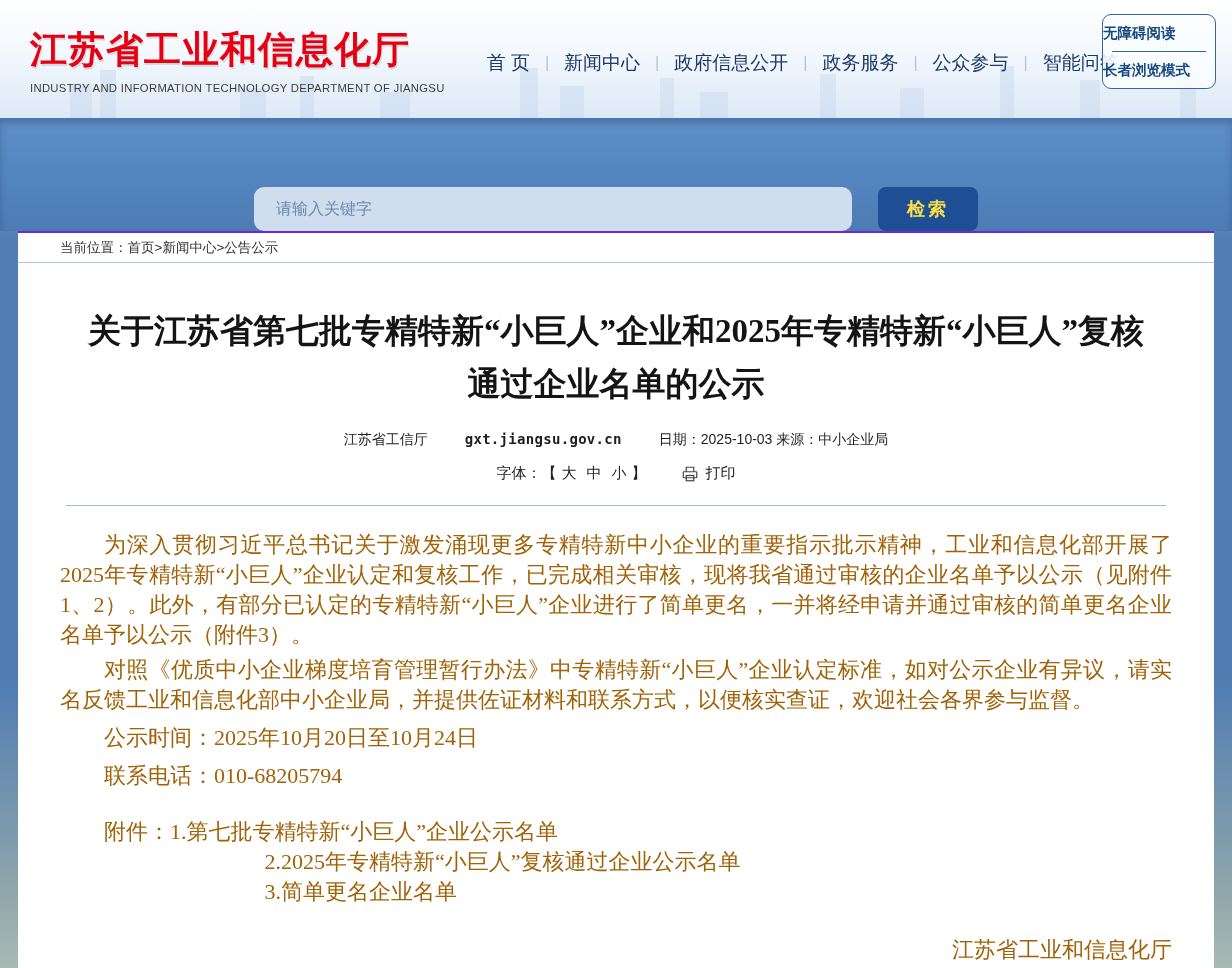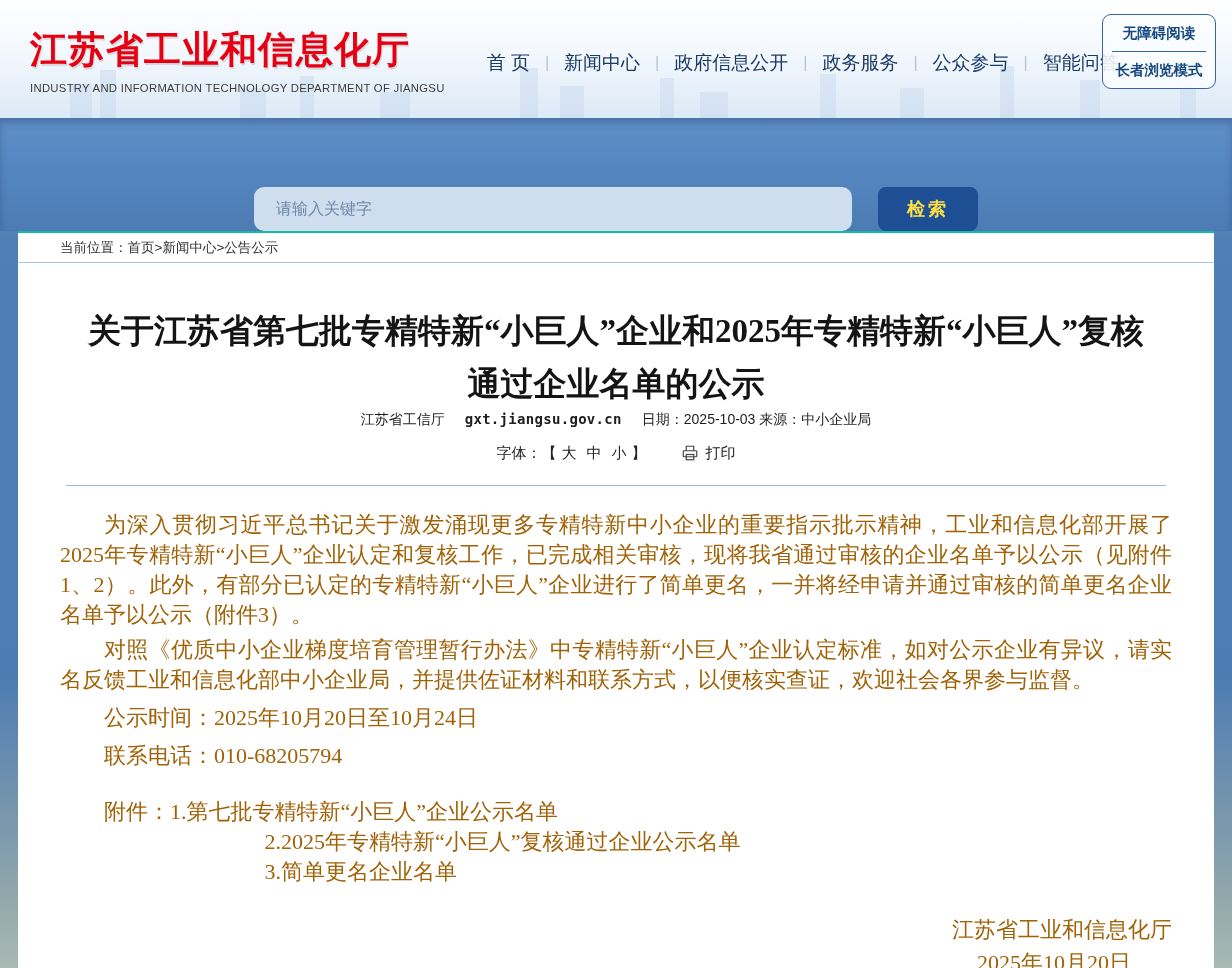--- a/index.html
+++ b/index.html
@@ -26,21 +26,21 @@
     font-family: "Liberation Sans", sans-serif;
   }
   .logo-subtitle { margin-top: 7px; font-size: 11.3px; color: #3c3c3c; letter-spacing: 0.3px; }
   .nav { position: relative; z-index: 2; display: flex; align-items: center; margin-left: 42px; margin-top: 8px; }
   .nav-item { font-size: 19px; font-weight: 400; color: #1b3a66; cursor: pointer; white-space: nowrap; }
   .nav-sep { margin: 0 15px; color: #b4c3d6; font-weight: 400; font-size: 16px; }
   .access-box {
     position: absolute; z-index: 3; top: 14px; right: 16px; width: 114px;
     border: 1px solid #39659f; border-radius: 9px;
     background: rgba(250,253,255,0.88);
-    text-align: center; color: #15497f; font-weight: 700; font-size: 14.5px;
+    text-align: left; color: #15497f; font-weight: 700; font-size: 14.5px;
   }
   .access-item { padding: 9px 0 8px; cursor: pointer; white-space: nowrap; }
   .access-sep { height: 1px; background: #39659f; margin: 0 9px; }
 
   
   .blue-band {
     height: 113px;
     background: linear-gradient(180deg, #6090c7 0%, #5585bf 50%, #4d7cb4 100%);
     box-shadow: inset 0 5px 7px rgba(0,30,70,0.25);
     display: flex; align-items: flex-end; justify-content: center; gap: 26px;
@@ -53,43 +53,43 @@
   .search-input::placeholder { color: #6e88a8; }
   .search-btn {
     width: 100px; height: 44px; border: none; border-radius: 8px;
     background: #1e4f94; color: #fde047; font-size: 18px; font-weight: 700;
     letter-spacing: 3px; cursor: pointer; font-family: "Liberation Sans", sans-serif;
   }
 
   
   .panel { margin: 0 18px; background: #ffffff; height: 737px; }
   .breadcrumb {
-    border-top: 2px solid #14b8a6;
+    border-top: 2px solid #6d28d9;
     border-bottom: 1px solid #a9c7e2;
     height: 32px; line-height: 30px; padding-left: 42px;
     font-size: 13.5px; color: #333;
   }
   .breadcrumb .crumb-path { cursor: pointer; }
   .article { padding: 0 42px; }
   .article-title {
     max-width: 1070px; margin: 42px auto 0; text-align: center;
     font-size: 33px; line-height: 53px; font-weight: 700; color: #141414; font-family: Liberation Serif, serif;
   }
   .meta-row {
-    display: flex; justify-content: center; align-items: baseline;
-    gap: 20px; font-size: 14px; color: #1e1e1e;
+    margin-top: 20px; display: flex; justify-content: center; align-items: baseline;
+    gap: 37px; font-size: 14px; color: #1e1e1e;
   }
   .meta-url { font-family: "DejaVu Sans Mono", monospace; font-weight: 700; letter-spacing: 0.3px; }
   .font-row {
     margin-top: 15px; display: flex; justify-content: center; align-items: center;
     font-size: 15px; color: #222; padding-bottom: 16px;
   }
   .font-size-opt { margin: 0 5px; cursor: pointer; }
   .bracket { color: #222; }
-  .print-group { display: flex; align-items: flex-start; margin-left: 34px; cursor: pointer; gap: 7px; }
+  .print-group { display: flex; align-items: flex-end; margin-left: 34px; cursor: pointer; gap: 7px; }
   .print-icon { width: 18px; height: 18px; stroke: #444; fill: none; stroke-width: 1.6; }
   .rule { border: none; border-top: 1px solid #9fbcd6; margin: 6px 6px 0; }
 
   .body-text {
     margin-top: 24px; font-size: 22px; color: #a16207; line-height: 30px;
     font-family: "Liberation Serif", serif;
   }
   .body-text p { text-indent: 2em; text-align: justify; margin-bottom: 5px; }
   .info-line { text-indent: 2em; margin-top: 8px; }
   .attach-block { margin-top: 26px; }

